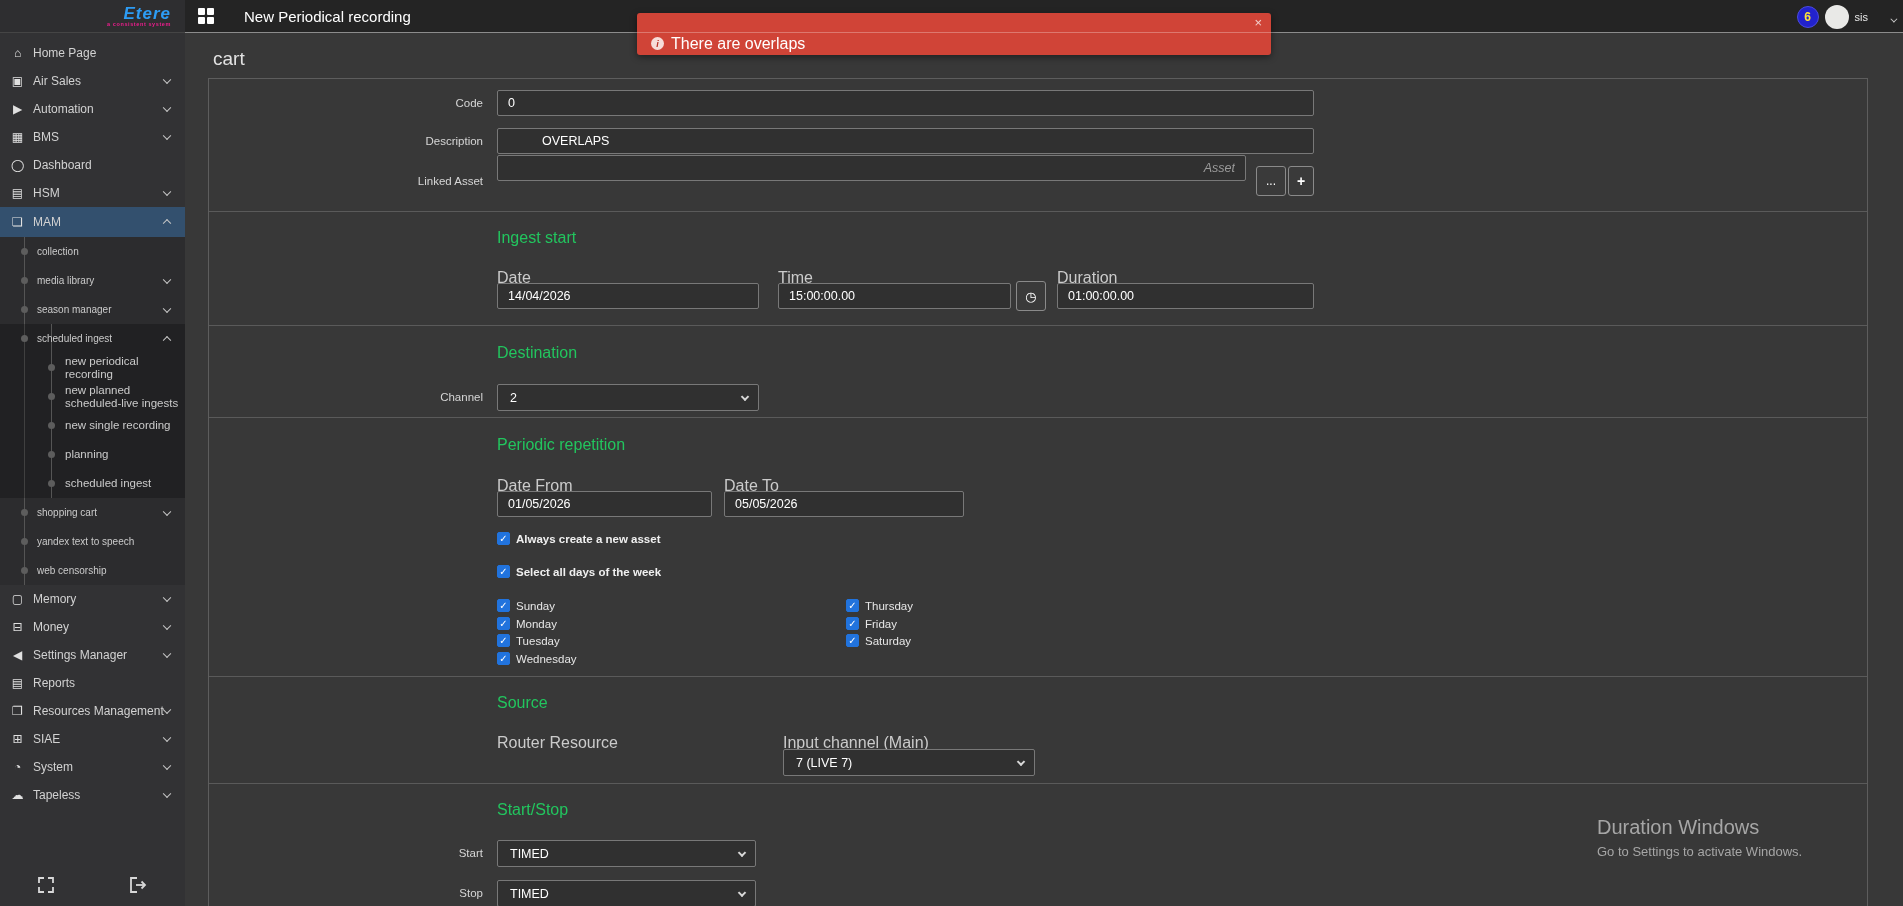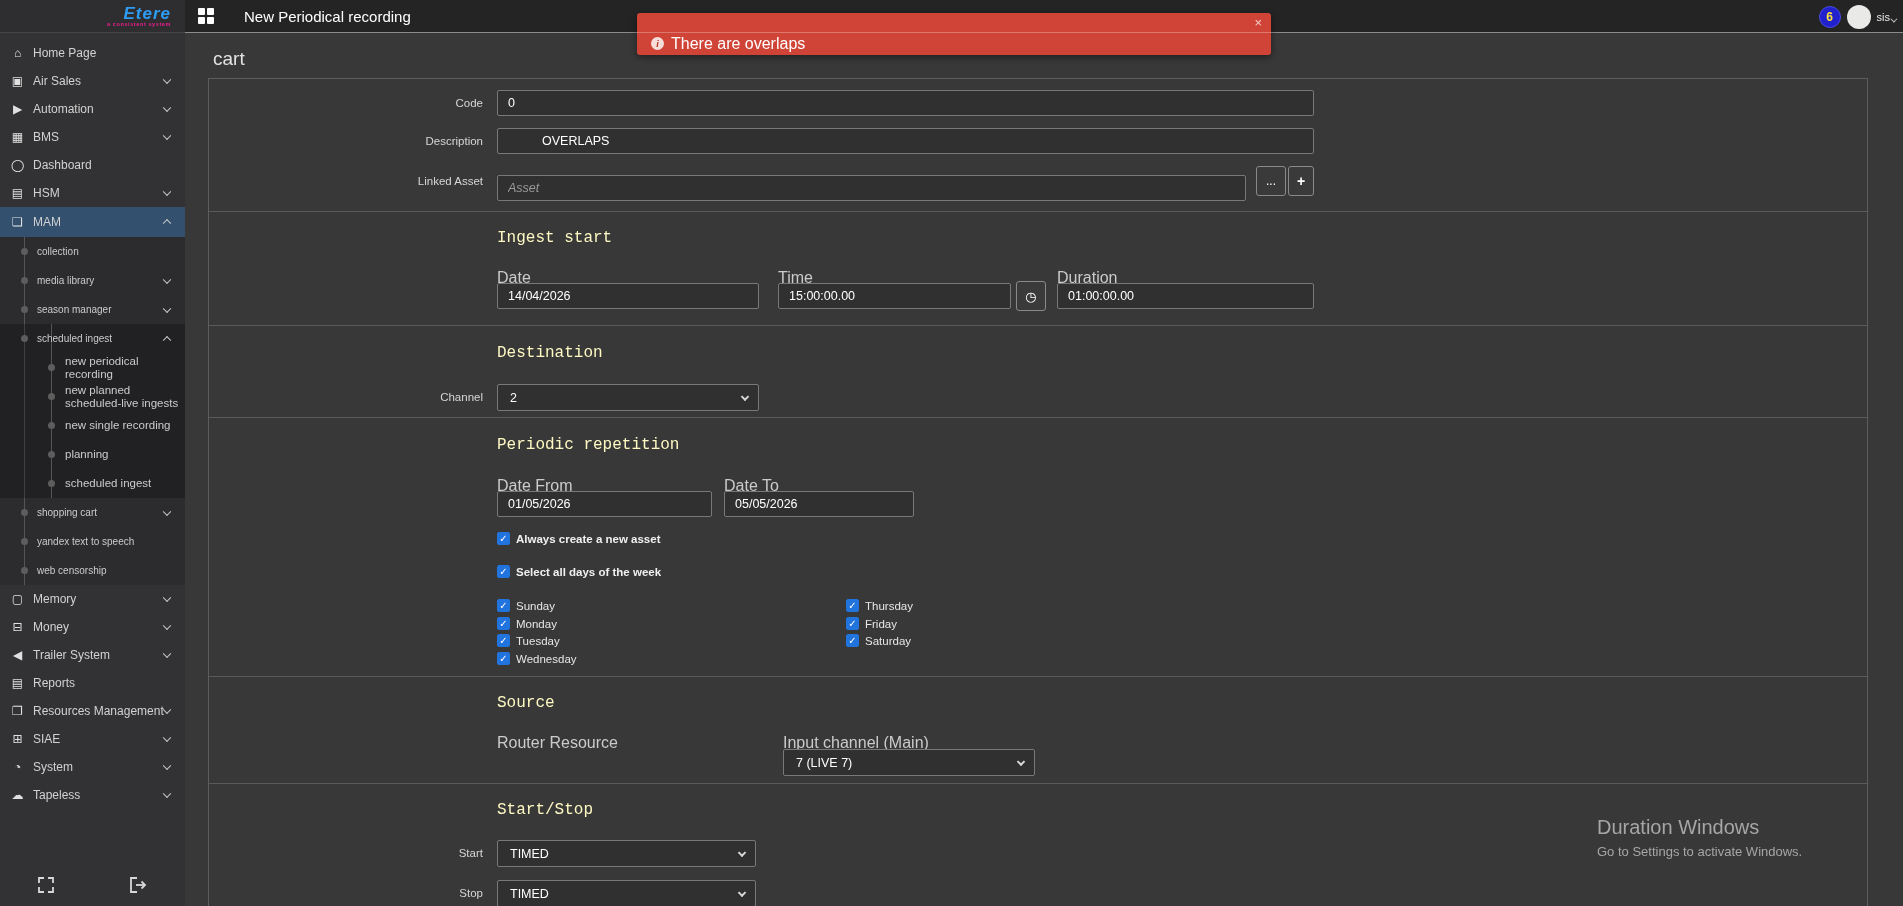--- a/index.html
+++ b/index.html
@@ -38,41 +38,41 @@
   
   .topbar { position:fixed; left:185px; top:0; right:0; height:33px; background:#242424;
     border-bottom:1px solid #8c8c8c; z-index:4; display:flex; align-items:center; }
   .grid-ic { display:grid; grid-template-columns:7px 7px; grid-gap:2px; margin-left:13px; cursor:pointer; }
   .grid-ic i { width:7px; height:7px; background:#fff; border-radius:1px; }
   .tb-title { color:#fff; font-size:15px; margin-left:30px; }
   .tb-right { position:absolute; right:8px; top:0; height:33px; display:flex; align-items:center; gap:6px; }
   .badge { width:22px; height:22px; border-radius:50%; background:#2222cc; border:1px solid #4a4ae0;
     color:#ffe438; font-size:12px; font-weight:bold; display:flex; align-items:center; justify-content:center; cursor:pointer; }
   .avatar { width:24px; height:24px; border-radius:50%; background:#e9e9e7; cursor:pointer; }
-  .user { color:#e8e8e8; font-size:11px; display:flex; align-items:flex-end; gap:0; cursor:pointer; }
+  .user { color:#e8e8e8; font-size:11px; display:flex; align-items:flex-end; gap:22px; cursor:pointer; }
   .user .uchev { width:5px; height:5px; border-right:1.5px solid #ccc; border-bottom:1.5px solid #ccc;
     transform:rotate(45deg) translateY(-2px); display:inline-block; }
 
   
   .alert { position:fixed; left:637px; top:13px; width:634px; height:42px; background:#d04437;
     border-radius:3px; z-index:10; box-shadow:0 2px 7px rgba(0,0,0,.45); }
   .alert-top { height:19px; position:relative; }
   .alert-close { position:absolute; right:9px; top:2px; color:rgba(255,255,255,.75); font-size:13px; cursor:pointer; line-height:15px; }
   .alert-body { border-top:1px solid rgba(255,255,255,.28); height:22px; display:flex; align-items:center; padding:0 14px; gap:7px; }
   .info-ic { width:13px; height:13px; border-radius:50%; background:#f6ddd9; color:#b83226;
     font-size:9px; font-weight:bold; font-style:italic; display:flex; align-items:center; justify-content:center; flex:none; }
   .alert-msg { color:#fff; font-size:16px; font-weight:normal; }
 
   
   .page-title { position:absolute; left:213px; top:48px; color:#e2e2e2; font-size:19px; }
   .panel { position:absolute; left:208px; top:78px; width:1660px; height:840px; border:1px solid #5d5d5d; }
   .divider { position:absolute; left:0; right:0; height:1px; background:#5a5a5a; }
   .flabel { position:absolute; left:0; width:274px; text-align:right; font-size:11.5px; color:#d6d6d6; }
   .mlabel { position:absolute; font-size:16px; color:#cbcbcb; }
-  .stitle { position:absolute; left:288px; font-size:16px; color:#fef9c3; font-weight:400;font-family:Liberation Mono, monospace; }
+  .stitle { position:absolute; left:288px; font-size:16px; color:#22c55e; font-weight:400; }
   .inp { position:absolute; height:26px; background:#303030; border:1px solid #787878; border-radius:2px;
     color:#fff; font-size:12.5px; padding:0 10px; font-family:"Liberation Sans","DejaVu Sans",sans-serif; }
   .inp::placeholder { color:#9a9a9a; font-style:italic; }
   .sel { position:absolute; height:27px; background:#303030; border:1px solid #787878; border-radius:2px;
     color:#fff; font-size:12.5px; display:flex; align-items:center; padding:0 24px 0 12px; cursor:pointer; }
   .sel .schev { position:absolute; right:10px; top:50%; width:6px; height:6px;
     border-right:2px solid #d8d8d8; border-bottom:2px solid #d8d8d8; transform:translateY(-70%) rotate(45deg); }
   .sbtn { position:absolute; height:30px; border:1px solid #8a8a8a; border-radius:3px; background:#3a3a3a;
     color:#fff; display:flex; align-items:center; justify-content:center; font-size:12px; cursor:pointer; }
   .cbrow { position:absolute; display:flex; align-items:center; gap:6px; }
@@ -190,21 +190,21 @@
       <span class="sb-lbl">Memory</span>
       <i class="chev down"></i>
     </div>
     <div class="sb-item">
       <span class="sb-ic">⊟</span>
       <span class="sb-lbl">Money</span>
       <i class="chev down"></i>
     </div>
     <div class="sb-item">
       <span class="sb-ic">◀</span>
-      <span class="sb-lbl">Trailer System</span>
+      <span class="sb-lbl">Settings Manager</span>
       <i class="chev down"></i>
     </div>
     <div class="sb-item">
       <span class="sb-ic">▤</span>
       <span class="sb-lbl">Reports</span>
     </div>
     <div class="sb-item">
       <span class="sb-ic">❐</span>
       <span class="sb-lbl">Resources Management</span>
       <i class="chev down"></i>
@@ -277,21 +277,21 @@
 
 <div class="panel">
 
   <label class="flabel" style="top:18px">Code</label>
   <input class="inp" style="left: 288px; top: 11px; width: 817px;" value="0">
 
   <label class="flabel" style="top:56px">Description</label>
   <input class="inp" style="left: 288px; top: 49px; width: 817px; padding-left: 44px;" value="OVERLAPS">
 
   <label class="flabel" style="top:96px">Linked Asset</label>
-  <input class="inp" style="left: 288px; top: 96px; width: 749px;" placeholder="Asset">
+  <input class="inp" style="left: 288px; top: 76px; width: 749px; text-align: right;" placeholder="Asset">
   <button class="sbtn" style="left:1047px;top:87px;width:30px">...</button>
   <button class="sbtn" style="left:1079px;top:87px;width:26px;font-weight:bold;font-size:14px">+</button>
 
   <div class="divider" style="top:132px"></div>
 
   <div class="stitle" style="top:150px">Ingest start</div>
   <span class="mlabel" style="left:288px;top:190px">Date</span>
   <input class="inp" style="left: 288px; top: 204px; width: 262px;" value="14/04/2026">
   <span class="mlabel" style="left:569px;top:190px">Time</span>
   <input class="inp" style="left: 569px; top: 204px; width: 233px;" value="15:00:00.00">
@@ -307,21 +307,21 @@
     <span>2</span>
     <i class="schev"></i>
   </div>
 
   <div class="divider" style="top:338px"></div>
 
   <div class="stitle" style="top:357px">Periodic repetition</div>
   <span class="mlabel" style="left:288px;top:398px">Date From</span>
   <input class="inp" style="left: 288px; top: 412px; width: 215px;" value="01/05/2026">
   <span class="mlabel" style="left:515px;top:398px">Date To</span>
-  <input class="inp" style="left: 515px; top: 412px; width: 190px;" value="05/05/2026">
+  <input class="inp" style="left: 515px; top: 412px; width: 240px;" value="05/05/2026">
 
   <div class="cbrow" style="left:288px;top:453px">
     <span class="cb">✓</span>
     <span class="cbl-bold">Always create a new asset</span>
   </div>
   <div class="cbrow" style="left:288px;top:486px">
     <span class="cb">✓</span>
     <span class="cbl-bold">Select all days of the week</span>
   </div>
 

